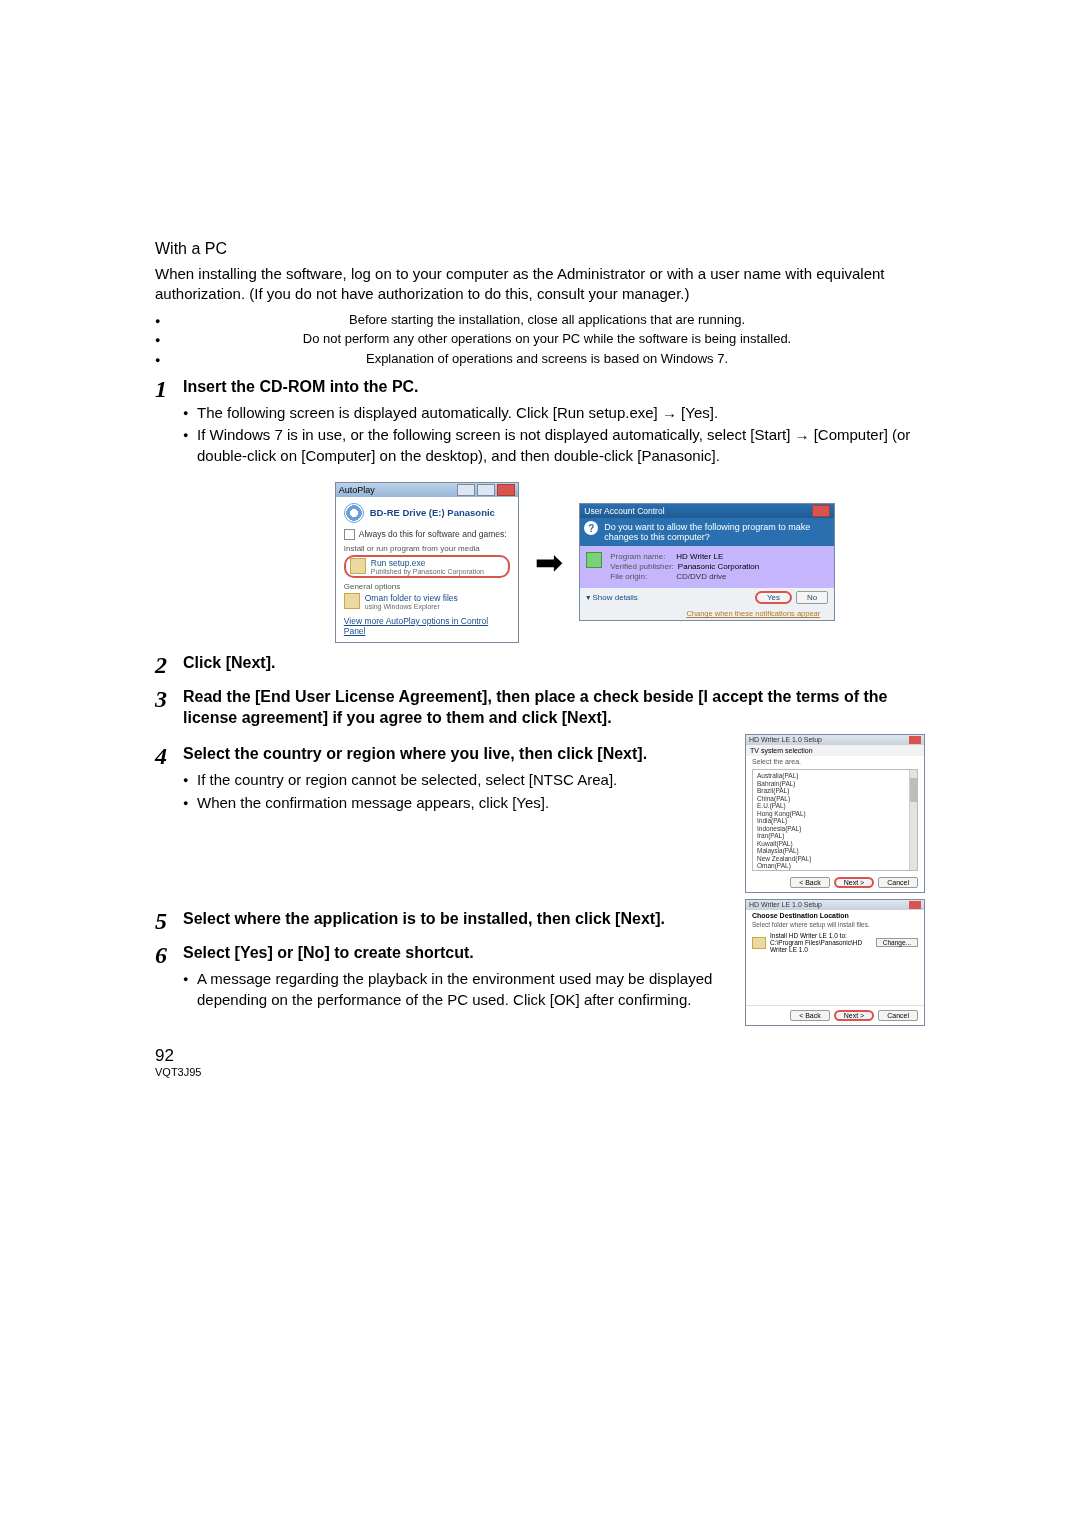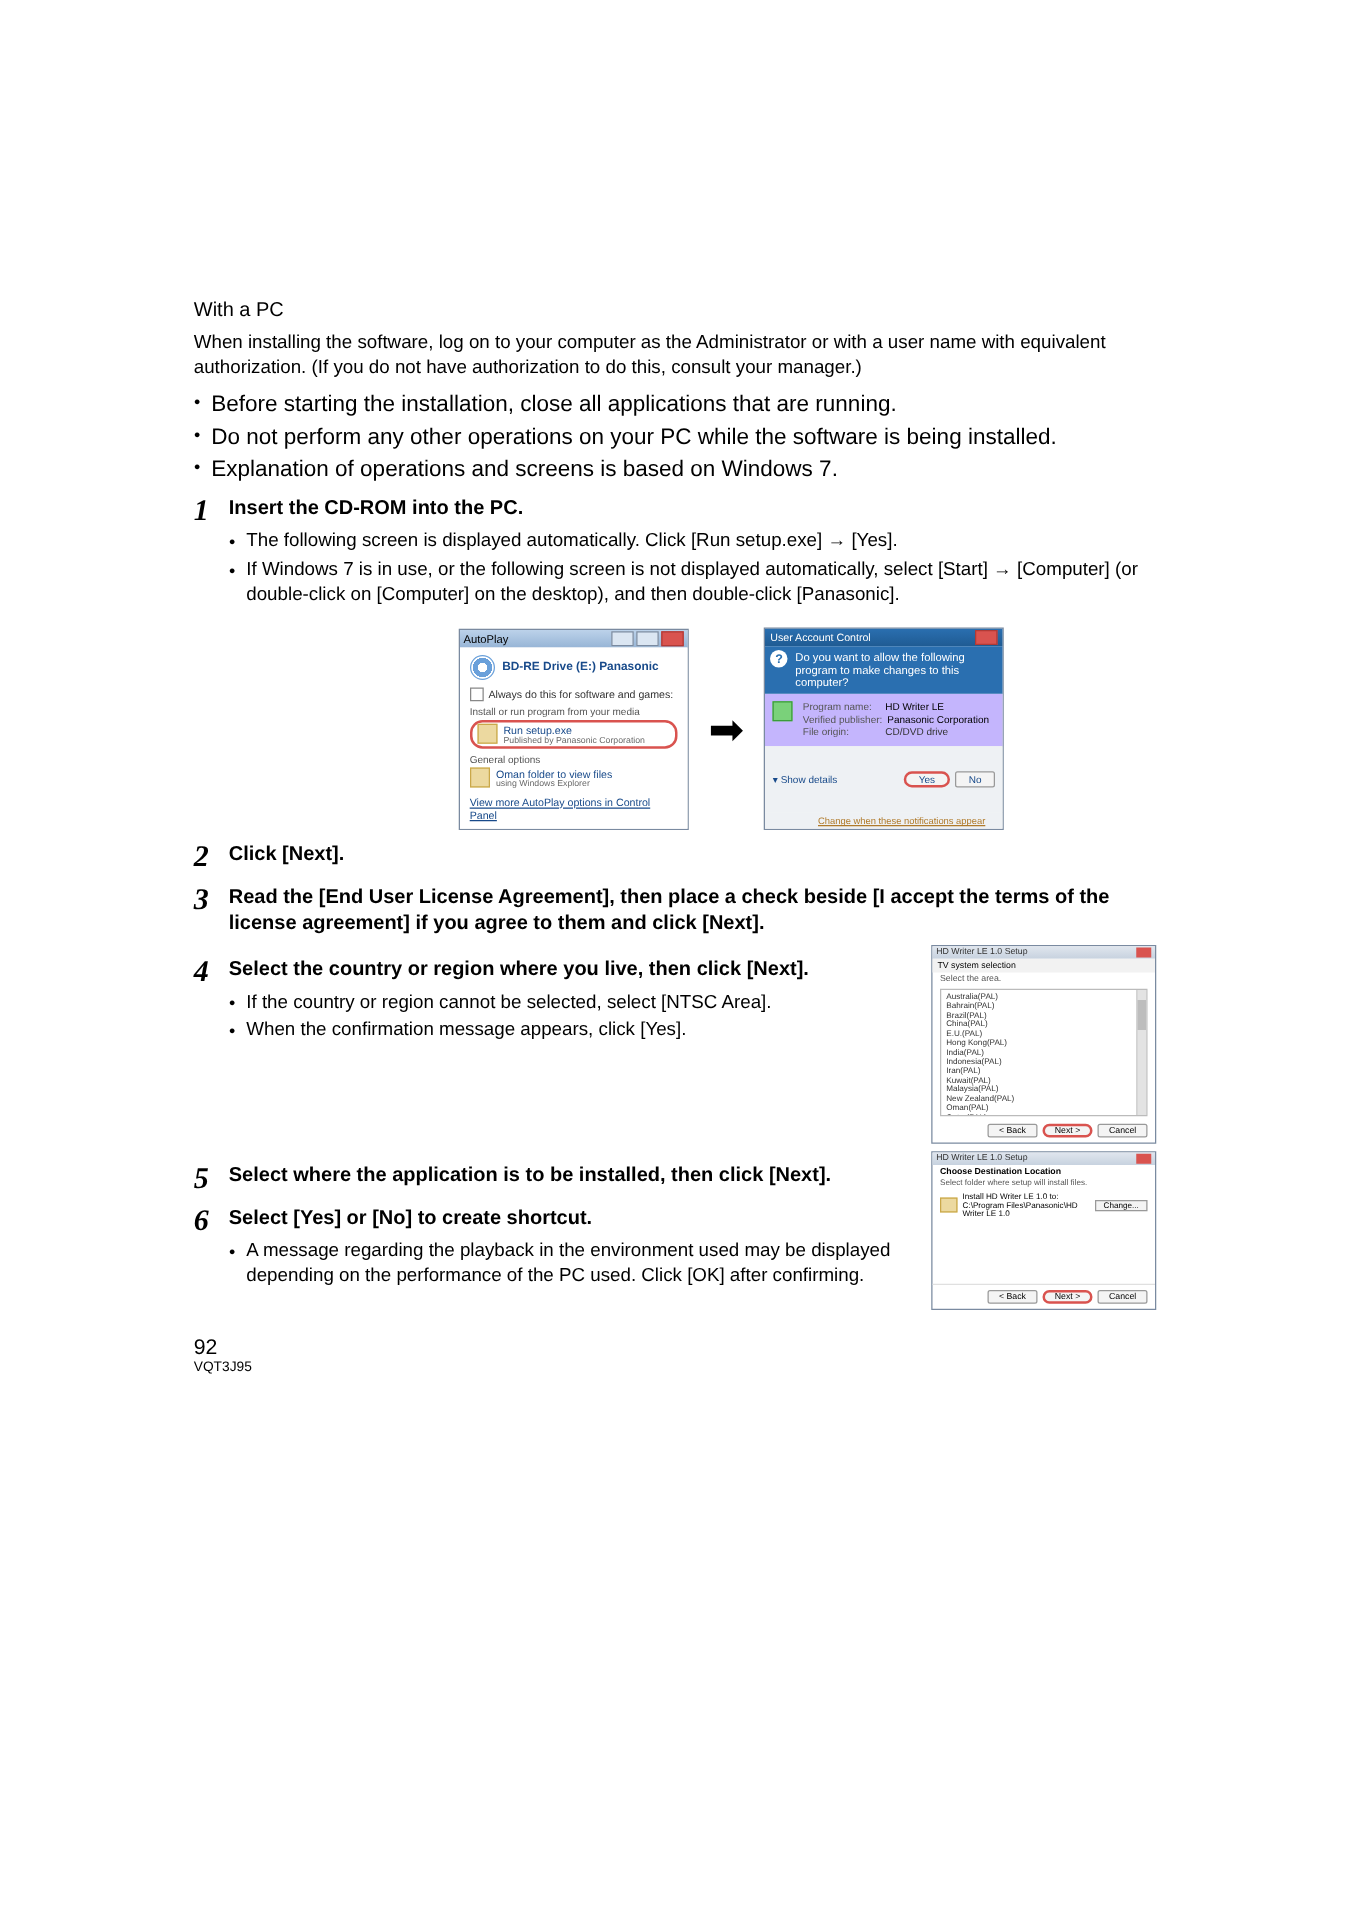--- a/index.html
+++ b/index.html
@@ -33,25 +33,26 @@
     font-size: 15px;
     line-height: 1.35;
     margin-bottom: 6px;
   }
   ul.bullets {
     list-style: none;
     padding: 0;
     margin: 4px 0 10px 0;
   }
   ul.bullets li {
-    font-size: 18px;
+    font-size: 13px;
     line-height: 1.35;
     padding-left: 14px;
     position: relative;
     margin-bottom: 2px;
+    text-align: center;
   }
   ul.bullets li::before {
     content: "●";
     position: absolute;
     left: 0;
     font-size: 9px;
     top: 4px;
   }
   .step {
     margin-top: 10px;
@@ -155,21 +156,21 @@
   .option-row .sub {
     display:block; font-size:7px; color:#6a6a6a;
   }
   .link-row { font-size:8.5px; color:#184a8a; text-decoration:underline; margin-top:6px; }
   .big-arrow {
     font-size: 34px;
     color:#000;
     align-self:center;
   }
   .uac {
-    width: 192px;
+    width: 256px;
   }
   .uac .titlebar {
     background: linear-gradient(#2a6fb0,#1f5b93);
     color:#fff;
     display:flex; justify-content:space-between; align-items:center;
     padding:1px 4px; font-size:8.5px;
   }
   .uac .question {
     background:#2a6fb0; color:#fff; font-size:9px; padding:4px 6px 4px 24px; position:relative;
   }
@@ -183,21 +184,21 @@
   }
   .uac .details .row { display:flex; gap:4px; margin-bottom:1px; }
   .uac .details .lab { color:#555; min-width:62px; }
   .uac .details .val { font-weight:normal; color:#000; }
   .uac .details .pico {
     width:14px; height:14px; background:#7ad17a; border:1px solid #3a9c3a; margin-right:4px;
   }
   .uac .details-row2 { display:flex; align-items:flex-start; gap:4px; }
   .uac .showdetails {
     display:flex; justify-content:space-between; align-items:center;
-    background:#eef1f4; padding:20px 6px; font-size:8px;
+    background:#eef1f4; padding:3px 6px; font-size:8px;
   }
   .uac .btns { display:flex; gap:4px; }
   .uac .btn {
     padding:1px 10px; background:#f4f4f4; border:1px solid #999; border-radius:2px; font-size:8px;
   }
   .uac .btn.yes { border:2px solid #d9534f; border-radius:8px; padding:0 10px; }
   .uac .notif-link { text-align:right; font-size:7.5px; color:#b07a2a; padding:2px 14px; background:#eef1f4; text-decoration:underline;}
   .step-flex {
     display:flex; align-items:flex-start; gap:20px; margin-top:6px;
   }

